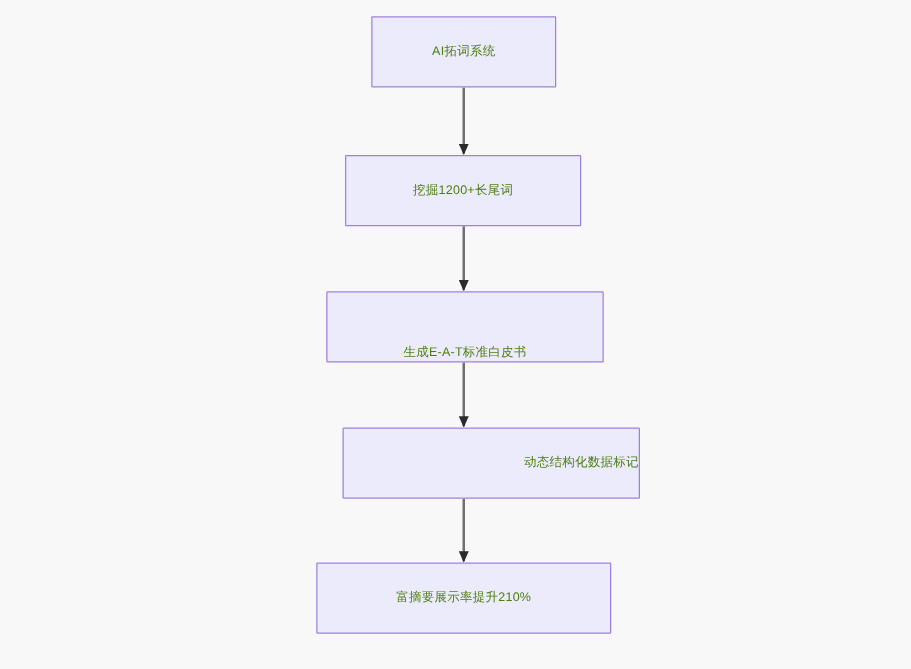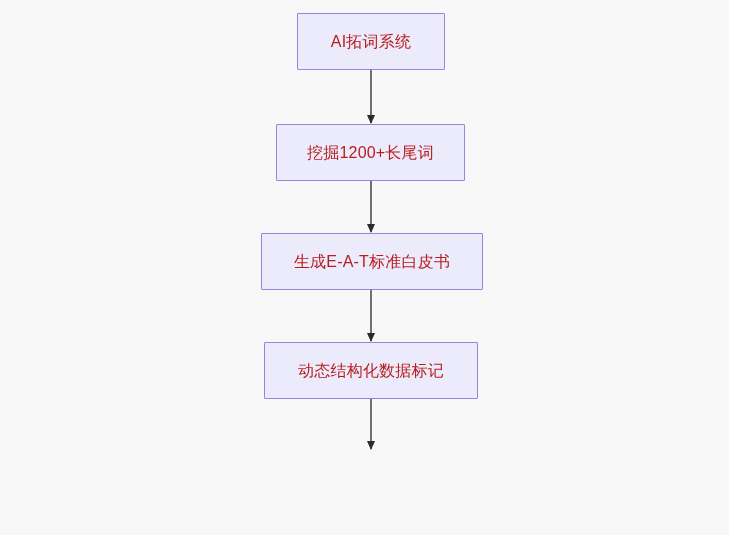--- a/index.html
+++ b/index.html
@@ -31,30 +31,30 @@
     box-sizing: border-box;
     background: #ecebfb;
     border: 1.4px solid #9d81de;
     border-radius: 1px;
     display: flex;
     align-items: center;
     justify-content: center;
     text-align: center;
   }
   .node-label {
-    color: #b91c1c;
-    font-size: 16px;
+    color: #4d7c0f;
+    font-size: 10px;
     line-height: 1.2;
     letter-spacing: 0.2px;
     white-space: nowrap;
   }
   .n1 { left: 297px; top: 13px;  width: 148px; height: 57px; }
   .n2 { left: 276px; top: 124px; width: 189px; height: 57px; }
-  .n3 { left: 261px; top: 233px; width: 222px; height: 57px; }
-  .n4 { left: 264px; top: 342px; width: 214px; height: 57px; }
+  .n3 { left: 261px; top: 233px; width: 222px; height: 57px; align-items: flex-end; }
+  .n4 { left: 274px; top: 342px; width: 238px; height: 57px; justify-content: flex-end; }
   .n5 { left: 253px; top: 450px; width: 236px; height: 57px; }
 </style>
 </head>
 <body>
 
 <div id="flowchart">
 
   <svg class="edge-layer" width="729" height="535" viewBox="0 0 729 535">
     <defs>
       <marker id="arrowhead" markerWidth="9" markerHeight="8" refX="8" refY="4" orient="auto" markerUnits="userSpaceOnUse">
@@ -85,14 +85,17 @@
   </div>
 
   <div class="node n3">
     <span class="node-label">生成E-A-T标准白皮书</span>
   </div>
 
   <div class="node n4">
     <span class="node-label">动态结构化数据标记</span>
   </div>
 
+  <div class="node n5">
+    <span class="node-label">富摘要展示率提升210%</span>
+  </div>
 
 </div>
 
 </body></html>

